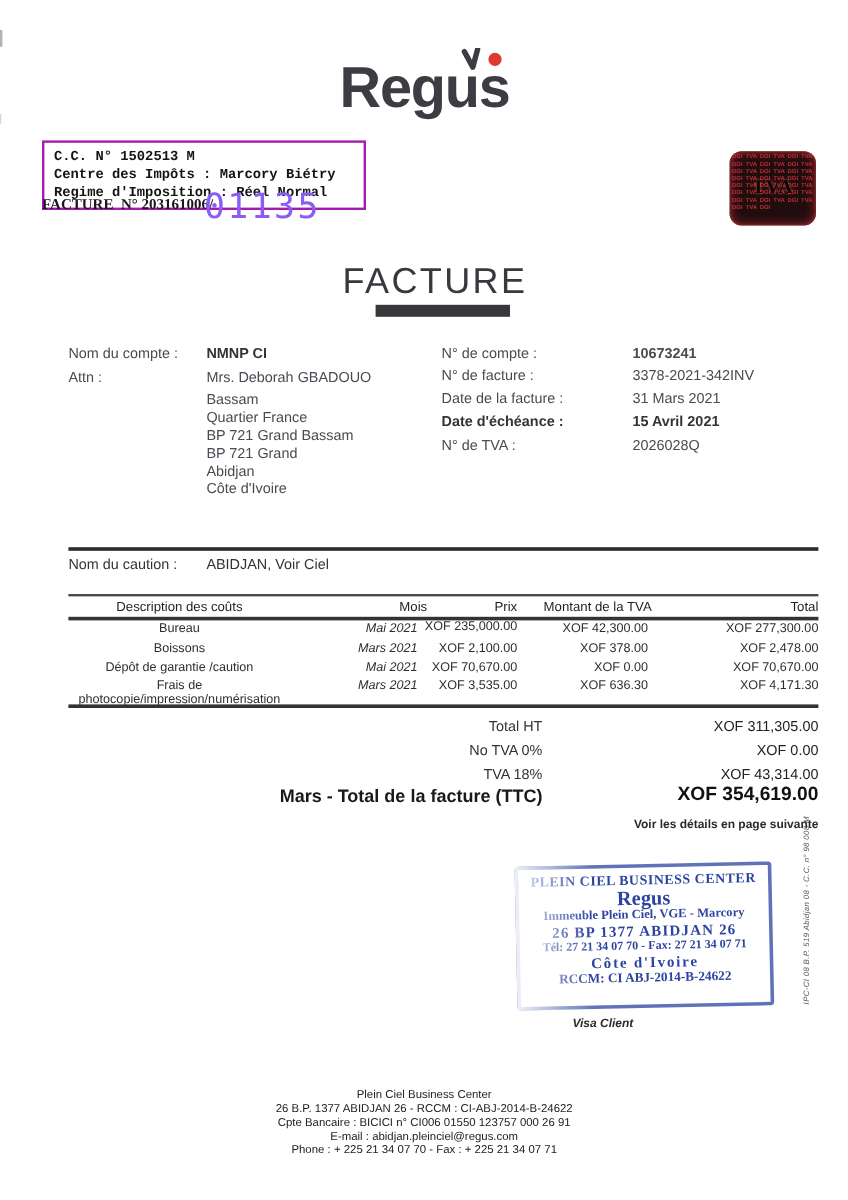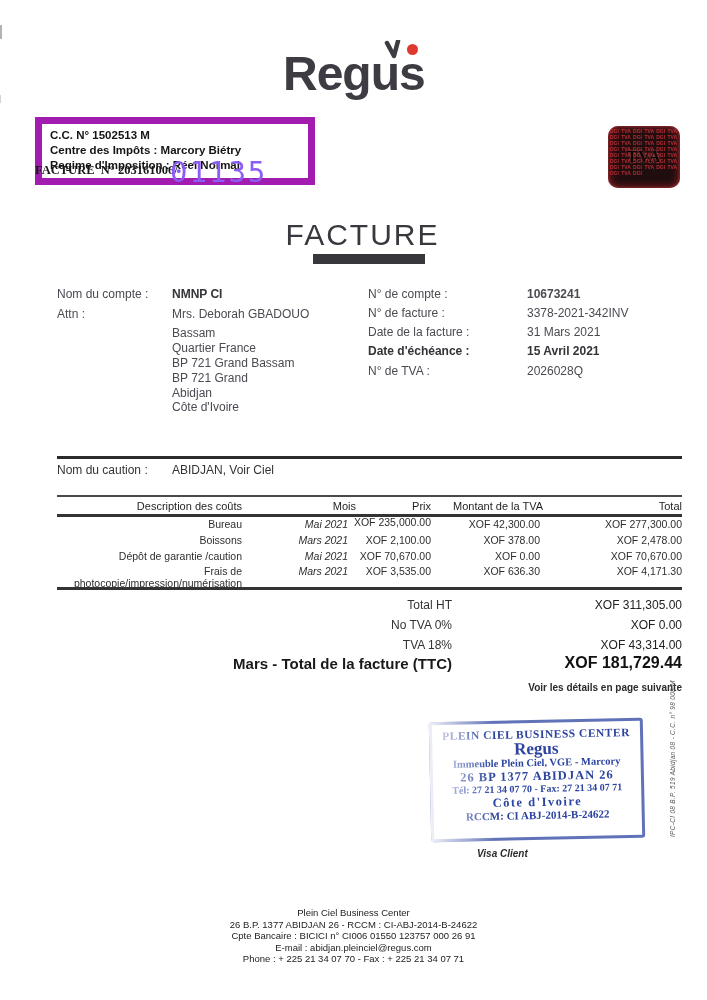--- a/index.html
+++ b/index.html
@@ -7,22 +7,22 @@
     position:relative;width:707px;height:1000px;margin:0 auto;background:#ffffff;
     font-family:"Liberation Sans", sans-serif;color:#3f3f46;overflow:hidden;
   }
   
   .logo{position:absolute;left:283px;top:50px;}
   .logo-text{font-size:48px;font-weight:700;color:#3e3b43;letter-spacing:-1px;line-height:1;}
   .logo-mark{position:absolute;left:100px;top:-10px;width:22px;height:22px;}
   .logo-dot{position:absolute;left:124px;top:-6px;width:11px;height:11px;border-radius:50%;background:#dd3a2d;}
   
   .tax-box{
-    position:absolute;left:35px;top:117px;width:250px;border:7px solid #a21caf;
-    padding:4px 8px;font-family:Liberation Sans, sans-serif;font-weight:700;
+    position:absolute;left:35px;top:117px;width:250px;border:2px solid #a21caf;
+    padding:4px 8px;font-family:Liberation Mono, monospace;font-weight:700;
     font-size:11.5px;color:#141414;line-height:1.32;
   }
   .facture-no{position:absolute;left:35px;top:163px;font-family:"Liberation Serif", serif;
     font-weight:700;font-size:12.5px;color:#181818;white-space:pre;}
   .stamp-number{position:absolute;left:170px;top:155px;font-family:"DejaVu Sans Mono", monospace;
     font-size:29px;font-weight:400;letter-spacing:2px;color:#8b5cf6;}
   
   .tva-sticker{
     position:absolute;left:608px;top:126px;width:72px;height:62px;border-radius:10px;
     background:#200d0e;overflow:hidden;box-shadow:inset 0 0 10px rgba(190,40,50,.8), inset 0 0 3px rgba(255,120,120,.5);
@@ -40,21 +40,21 @@
   .lbl{position:absolute;font-size:12px;color:#4a4a52;}
   .val{position:absolute;font-size:12px;color:#4a4a52;}
   .bold{font-weight:700;color:#333338;}
   
   .thick-line{position:absolute;left:57px;width:625px;height:3px;background:#2b2b2b;}
   .thin-line{position:absolute;left:57px;width:625px;height:1.5px;background:#4a4a4a;}
   .mid-line{position:absolute;left:57px;width:625px;height:2.5px;background:#333;}
   
   .cell{position:absolute;font-size:10.5px;color:#2e2e2e;line-height:1.1;}
   .th{font-size:11px;color:#1f1f1f;}
-  .c-desc{left:57px;width:185px;text-align:right;}
+  .c-desc{left:57px;width:185px;text-align:center;}
   .c-mois{left:255px;width:93px;text-align:right;font-style:italic;}
   .h-mois{left:262px;width:94px;text-align:right;}
   .c-prix{left:339px;width:92px;text-align:right;}
   .c-tva{left:430px;width:110px;text-align:right;}
   .h-tva{left:453px;width:130px;text-align:left;}
   .c-total{left:552px;width:130px;text-align:right;}
   
   .t-label{position:absolute;left:252px;width:200px;text-align:right;font-size:12px;color:#333;}
   .t-value{position:absolute;left:482px;width:200px;text-align:right;font-size:12px;color:#222;}
   .g-label{position:absolute;left:202px;width:250px;text-align:right;font-size:15px;font-weight:700;color:#191919;}
@@ -188,21 +188,21 @@
   </div>
   <div class="mid-line" style="top:587px;"></div>
 
   <div class="t-label" style="top:598px;">Total HT</div>
   <div class="t-value" style="top:598px;">XOF 311,305.00</div>
   <div class="t-label" style="top:618px;">No TVA 0%</div>
   <div class="t-value" style="top:618px;">XOF 0.00</div>
   <div class="t-label" style="top:638px;">TVA 18%</div>
   <div class="t-value" style="top:638px;">XOF 43,314.00</div>
   <div class="g-label" style="top:655px;">Mars - Total de la facture (TTC)</div>
-  <div class="g-value" style="top:654px;">XOF 181,729.44</div>
+  <div class="g-value" style="top:654px;">XOF 354,619.00</div>
   <div class="next-note">Voir les détails en page suivante</div>
 
   <div class="side-note">IPC-CI 08 B.P. 519 Abidjan 08 - C.C. n° 98 008 M</div>
 
   <div class="stamp">
     <div class="st-1">PLEIN CIEL BUSINESS CENTER</div>
     <div class="st-2">Regus</div>
     <div class="st-3">Immeuble Plein Ciel, VGE - Marcory</div>
     <div class="st-4">26 BP 1377 ABIDJAN 26</div>
     <div class="st-5">Tél: 27 21 34 07 70 - Fax: 27 21 34 07 71</div>

